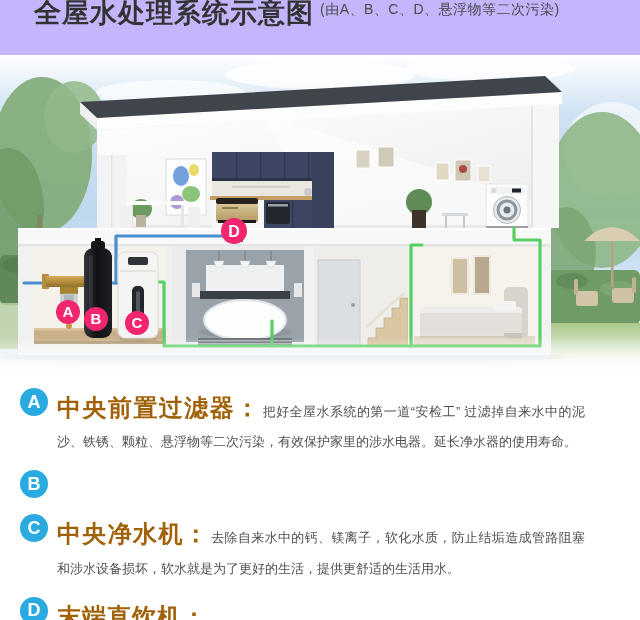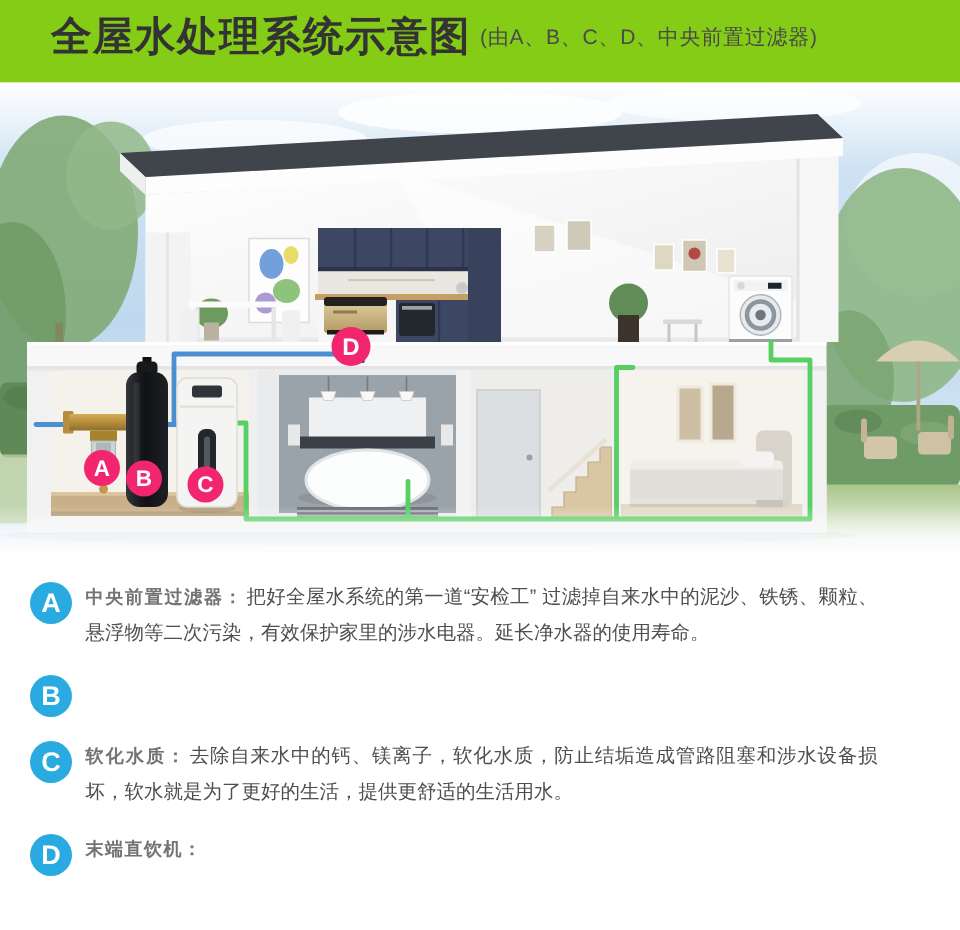--- a/index.html
+++ b/index.html
@@ -3,22 +3,22 @@
 <meta charset="utf-8">
 <style>
   html,body{margin:0;padding:0;}
   body{
     width:640px;height:620px;overflow:hidden;background:#fff;
     font-family:"Liberation Sans","DejaVu Sans",sans-serif;
     -webkit-font-smoothing:antialiased;
   }
   
   .header{
-    height:55px;display:flex;align-items:center;
-    padding:0 0 6px 34px;box-sizing:border-box;background:#84cc16;
+    height:55px;display:flex;align-items:flex-start;
+    padding:0 0 6px 34px;box-sizing:border-box;background:#c4b5fd;
   }
   .title{
     font-size:27px;font-weight:800;color:#333;letter-spacing:1px;line-height:1;
   }
   .subtitle{
     font-size:14px;color:#4a4a4a;margin-left:6px;line-height:1.3;letter-spacing:.5px;
   }
   
   .scene{display:block;width:640px;height:323px;}
   
@@ -28,30 +28,30 @@
     flex:0 0 28px;width:28px;height:28px;border-radius:50%;
     background:#29abe2;color:#fff;font-size:18px;font-weight:700;
     display:flex;align-items:center;justify-content:center;
     margin-right:9px;margin-top:2px;
   }
   .sec-text{
     margin:0;font-size:13px;line-height:1.85;color:#4e4e4e;max-width:528px;
     text-align:justify;
   }
   .sec-heading{
-    color:#737373;font-size:12px;font-weight:700;margin-right:2px;letter-spacing:1px;
+    color:#a16207;font-size:24px;font-weight:700;margin-right:2px;letter-spacing:1px;
   }
   svg text.lbl{font-family:"Liberation Sans",sans-serif;font-weight:700;fill:#fff;}
 </style>
 </head>
 <body>
 
 <div class="header">
   <span class="title">全屋水处理系统示意图</span>
-  <span class="subtitle">(由A、B、C、D、中央前置过滤器)</span>
+  <span class="subtitle">(由A、B、C、D、悬浮物等二次污染)</span>
 </div>
 
 <svg class="scene" viewBox="0 0 640 323">
   <defs>
     <linearGradient id="sky" x1="0" y1="0" x2="0" y2="1">
       <stop offset="0" stop-color="#ffffff"></stop>
       <stop offset="0.18" stop-color="#cfe2f3"></stop>
       <stop offset="0.5" stop-color="#bed8ee"></stop>
       <stop offset="1" stop-color="#eaf3fa"></stop>
     </linearGradient>
@@ -349,21 +349,21 @@
     <div class="badge">A</div>
     <p class="sec-text"><span class="sec-heading">中央前置过滤器：</span><span>把好全屋水系统的第一道“安检工” 过滤掉自来水中的泥沙、铁锈、颗粒、悬浮物等二次污染，有效保护家里的涉水电器。延长净水器的使用寿命。</span></p>
   </div>
 
   <div class="section">
     <div class="badge">B</div>
   </div>
 
   <div class="section">
     <div class="badge">C</div>
-    <p class="sec-text"><span class="sec-heading">软化水质：</span><span>去除自来水中的钙、镁离子，软化水质，防止结垢造成管路阻塞和涉水设备损坏，软水就是为了更好的生活，提供更舒适的生活用水。</span></p>
+    <p class="sec-text"><span class="sec-heading">中央净水机：</span><span>去除自来水中的钙、镁离子，软化水质，防止结垢造成管路阻塞和涉水设备损坏，软水就是为了更好的生活，提供更舒适的生活用水。</span></p>
   </div>
 
   <div class="section">
     <div class="badge">D</div>
     <p class="sec-text"><span class="sec-heading">末端直饮机：</span></p>
   </div>
 
 </div>
 
 </body></html>

